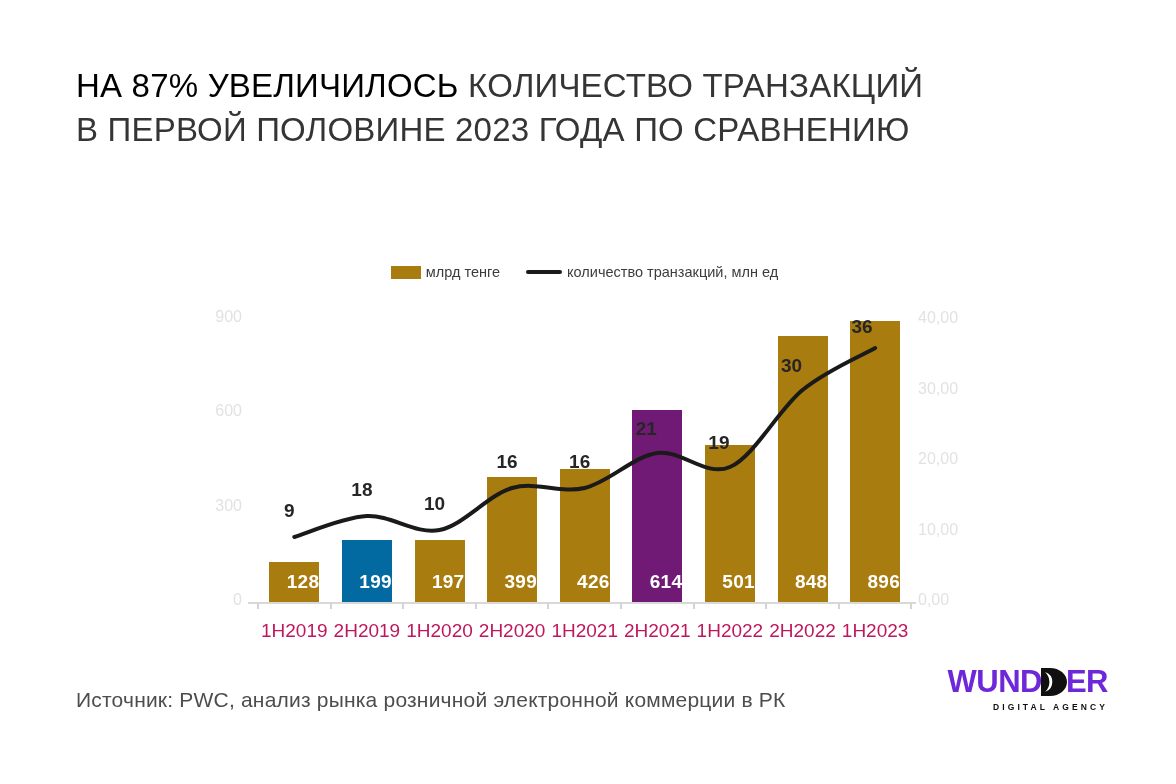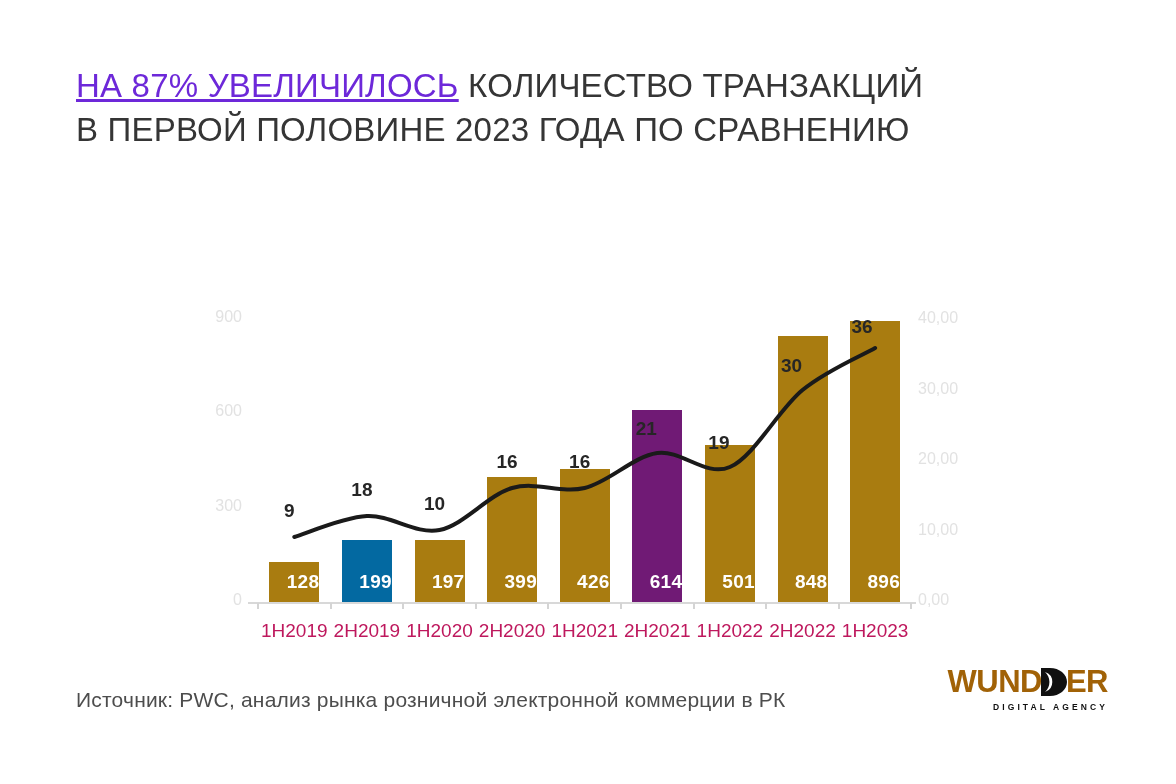--- a/index.html
+++ b/index.html
@@ -30,35 +30,45 @@
              font-weight:700;font-size:19px;letter-spacing:.3px;}
   .cat-label{position:absolute;top:620px;text-align:center;font-size:19px;color:#be185d;}
   .line-label{position:absolute;transform:translate(-50%,-50%);font-size:19px;font-weight:700;
               color:#262626;}
   .line-svg{position:absolute;left:0;top:0;}
 
   
   .source{position:absolute;left:76px;top:688px;font-size:21px;color:#4d4d4d;letter-spacing:.2px;}
   .logo{position:absolute;right:68px;top:664px;text-align:right;}
   .logo-main{display:flex;align-items:center;justify-content:flex-end;font-weight:700;
-             font-size:31px;color:#a16207;letter-spacing:-.5px;}
+             font-size:31px;color:#6d28d9;letter-spacing:-.5px;}
   .logo-main .dd{margin:0 -1px;}
   .logo-sub{font-size:8.5px;font-weight:700;letter-spacing:3.1px;color:#101010;margin-top:2px;}
 </style>
 </head>
 <body>
 
 <div class="slide">
 
   <div class="title">
-    <div><span class="hl" style="color: #6d28d9; text-decoration: underline;">НА 87% УВЕЛИЧИЛОСЬ</span><span> КОЛИЧЕСТВО ТРАНЗАКЦИЙ</span></div>
+    <div><span class="hl" style="color: #000000;">НА 87% УВЕЛИЧИЛОСЬ</span><span> КОЛИЧЕСТВО ТРАНЗАКЦИЙ</span></div>
     <div>В ПЕРВОЙ ПОЛОВИНЕ 2023 ГОДА ПО СРАВНЕНИЮ</div>
   </div>
 
 
+  <div class="legend">
+    <div class="legend-item">
+      <span class="swatch-bar" style="background: rgb(169, 124, 16);"></span>
+      <span>млрд тенге</span>
+    </div>
+    <div class="legend-item">
+      <span class="swatch-line" style="background: rgb(26, 26, 26);"></span>
+      <span>количество транзакций, млн ед</span>
+    </div>
+  </div>
 
   <div class="plot" id="plot">
       <div class="baseline" style="left: 248px; top: 602px; width: 668px; height: 2px;"></div>
       <div class="tick" style="left: 257px; top: 603px;"></div>
       <div class="tick" style="left: 329.6px; top: 603px;"></div>
       <div class="tick" style="left: 402.2px; top: 603px;"></div>
       <div class="tick" style="left: 474.8px; top: 603px;"></div>
       <div class="tick" style="left: 547.4px; top: 603px;"></div>
       <div class="tick" style="left: 620px; top: 603px;"></div>
       <div class="tick" style="left: 692.6px; top: 603px;"></div>

